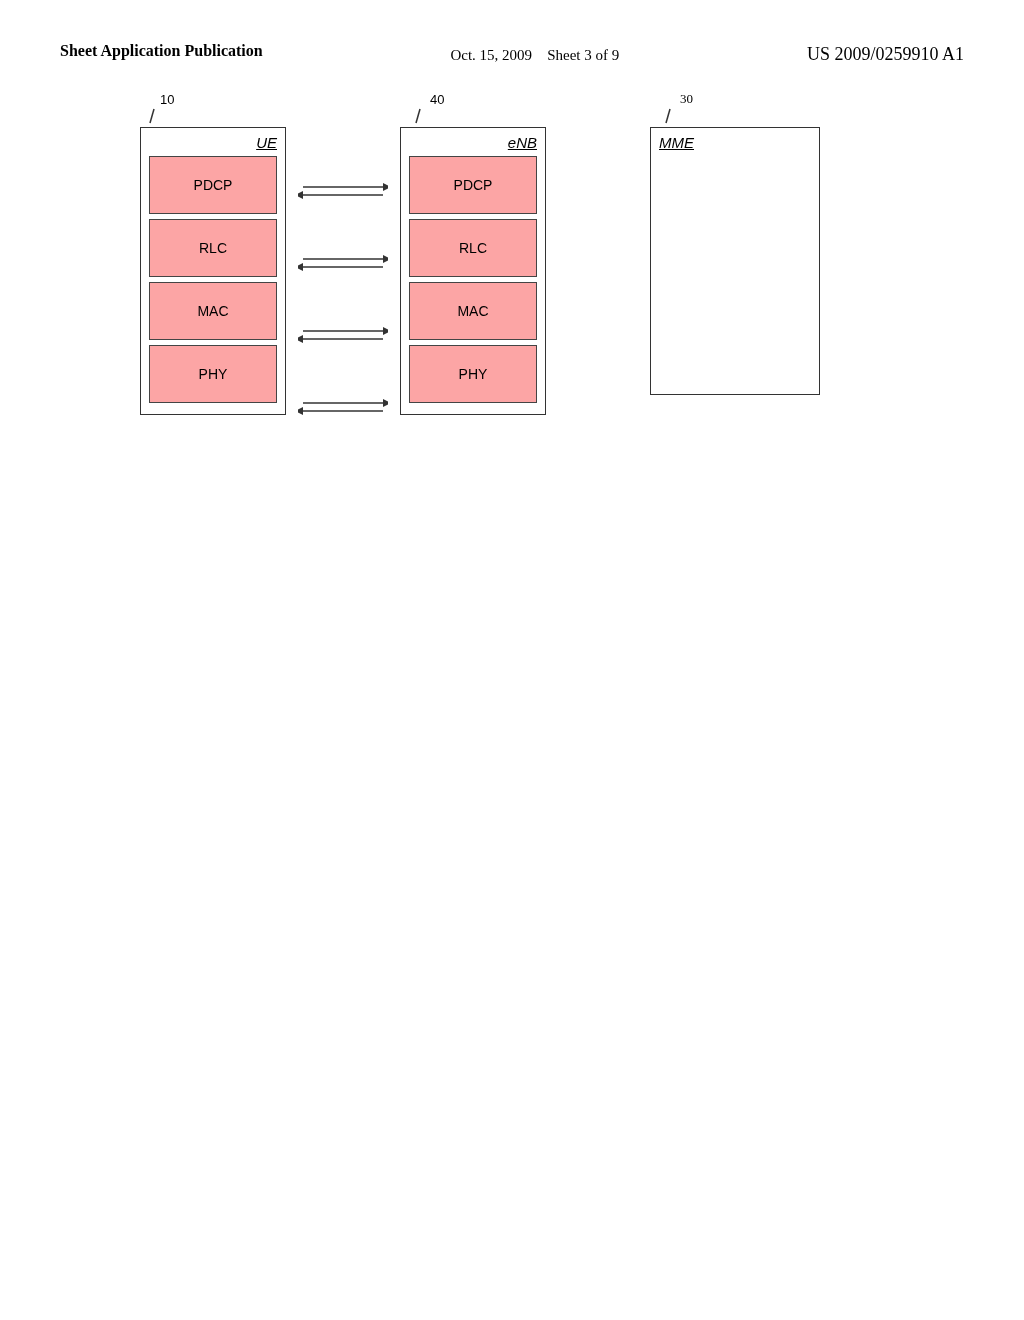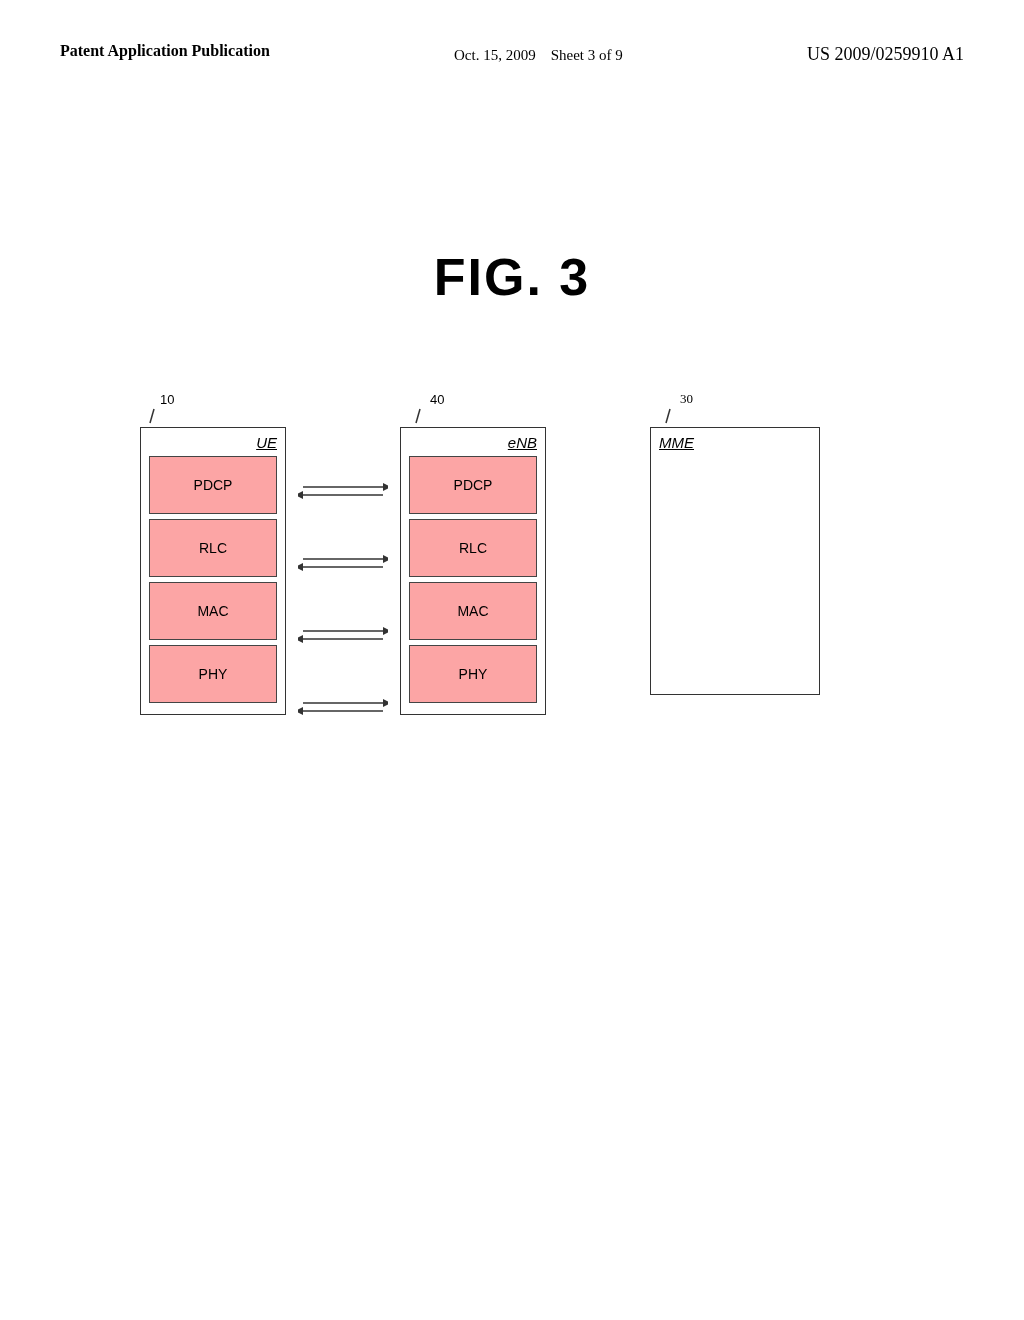--- a/index.html
+++ b/index.html
@@ -119,34 +119,31 @@
       height: 268px;
     }
   </style>
 </head>
 <body>
 
 <div class="page">
 
   <div class="header">
     <div class="header-left">
-      <span>Patent Application Publication</span>
+      <span>Sheet Application Publication</span>
     </div>
     <div class="header-center">
       <span>Oct. 15, 2009</span>&nbsp;&nbsp;&nbsp;
       <span>Sheet 3 of 9</span>
     </div>
     <div class="header-right">
       <span>US 2009/0259910 A1</span>
     </div>
   </div>
 
-  <div class="fig-title">
-    <span>FIG. 3</span>
-  </div>
 
   <div class="entities-row">
 
     <div class="entity-col">
       <div class="num-line">
         <span style="font-size:13px;font-family:Arial,sans-serif;">10</span>
       </div>
       <div style="display:flex;align-items:flex-start;margin-left:4px;margin-bottom:2px;">
         <svg width="18" height="18">
           <line x1="10" y1="2" x2="6" y2="16" stroke="#333" stroke-width="1.5"></line>

